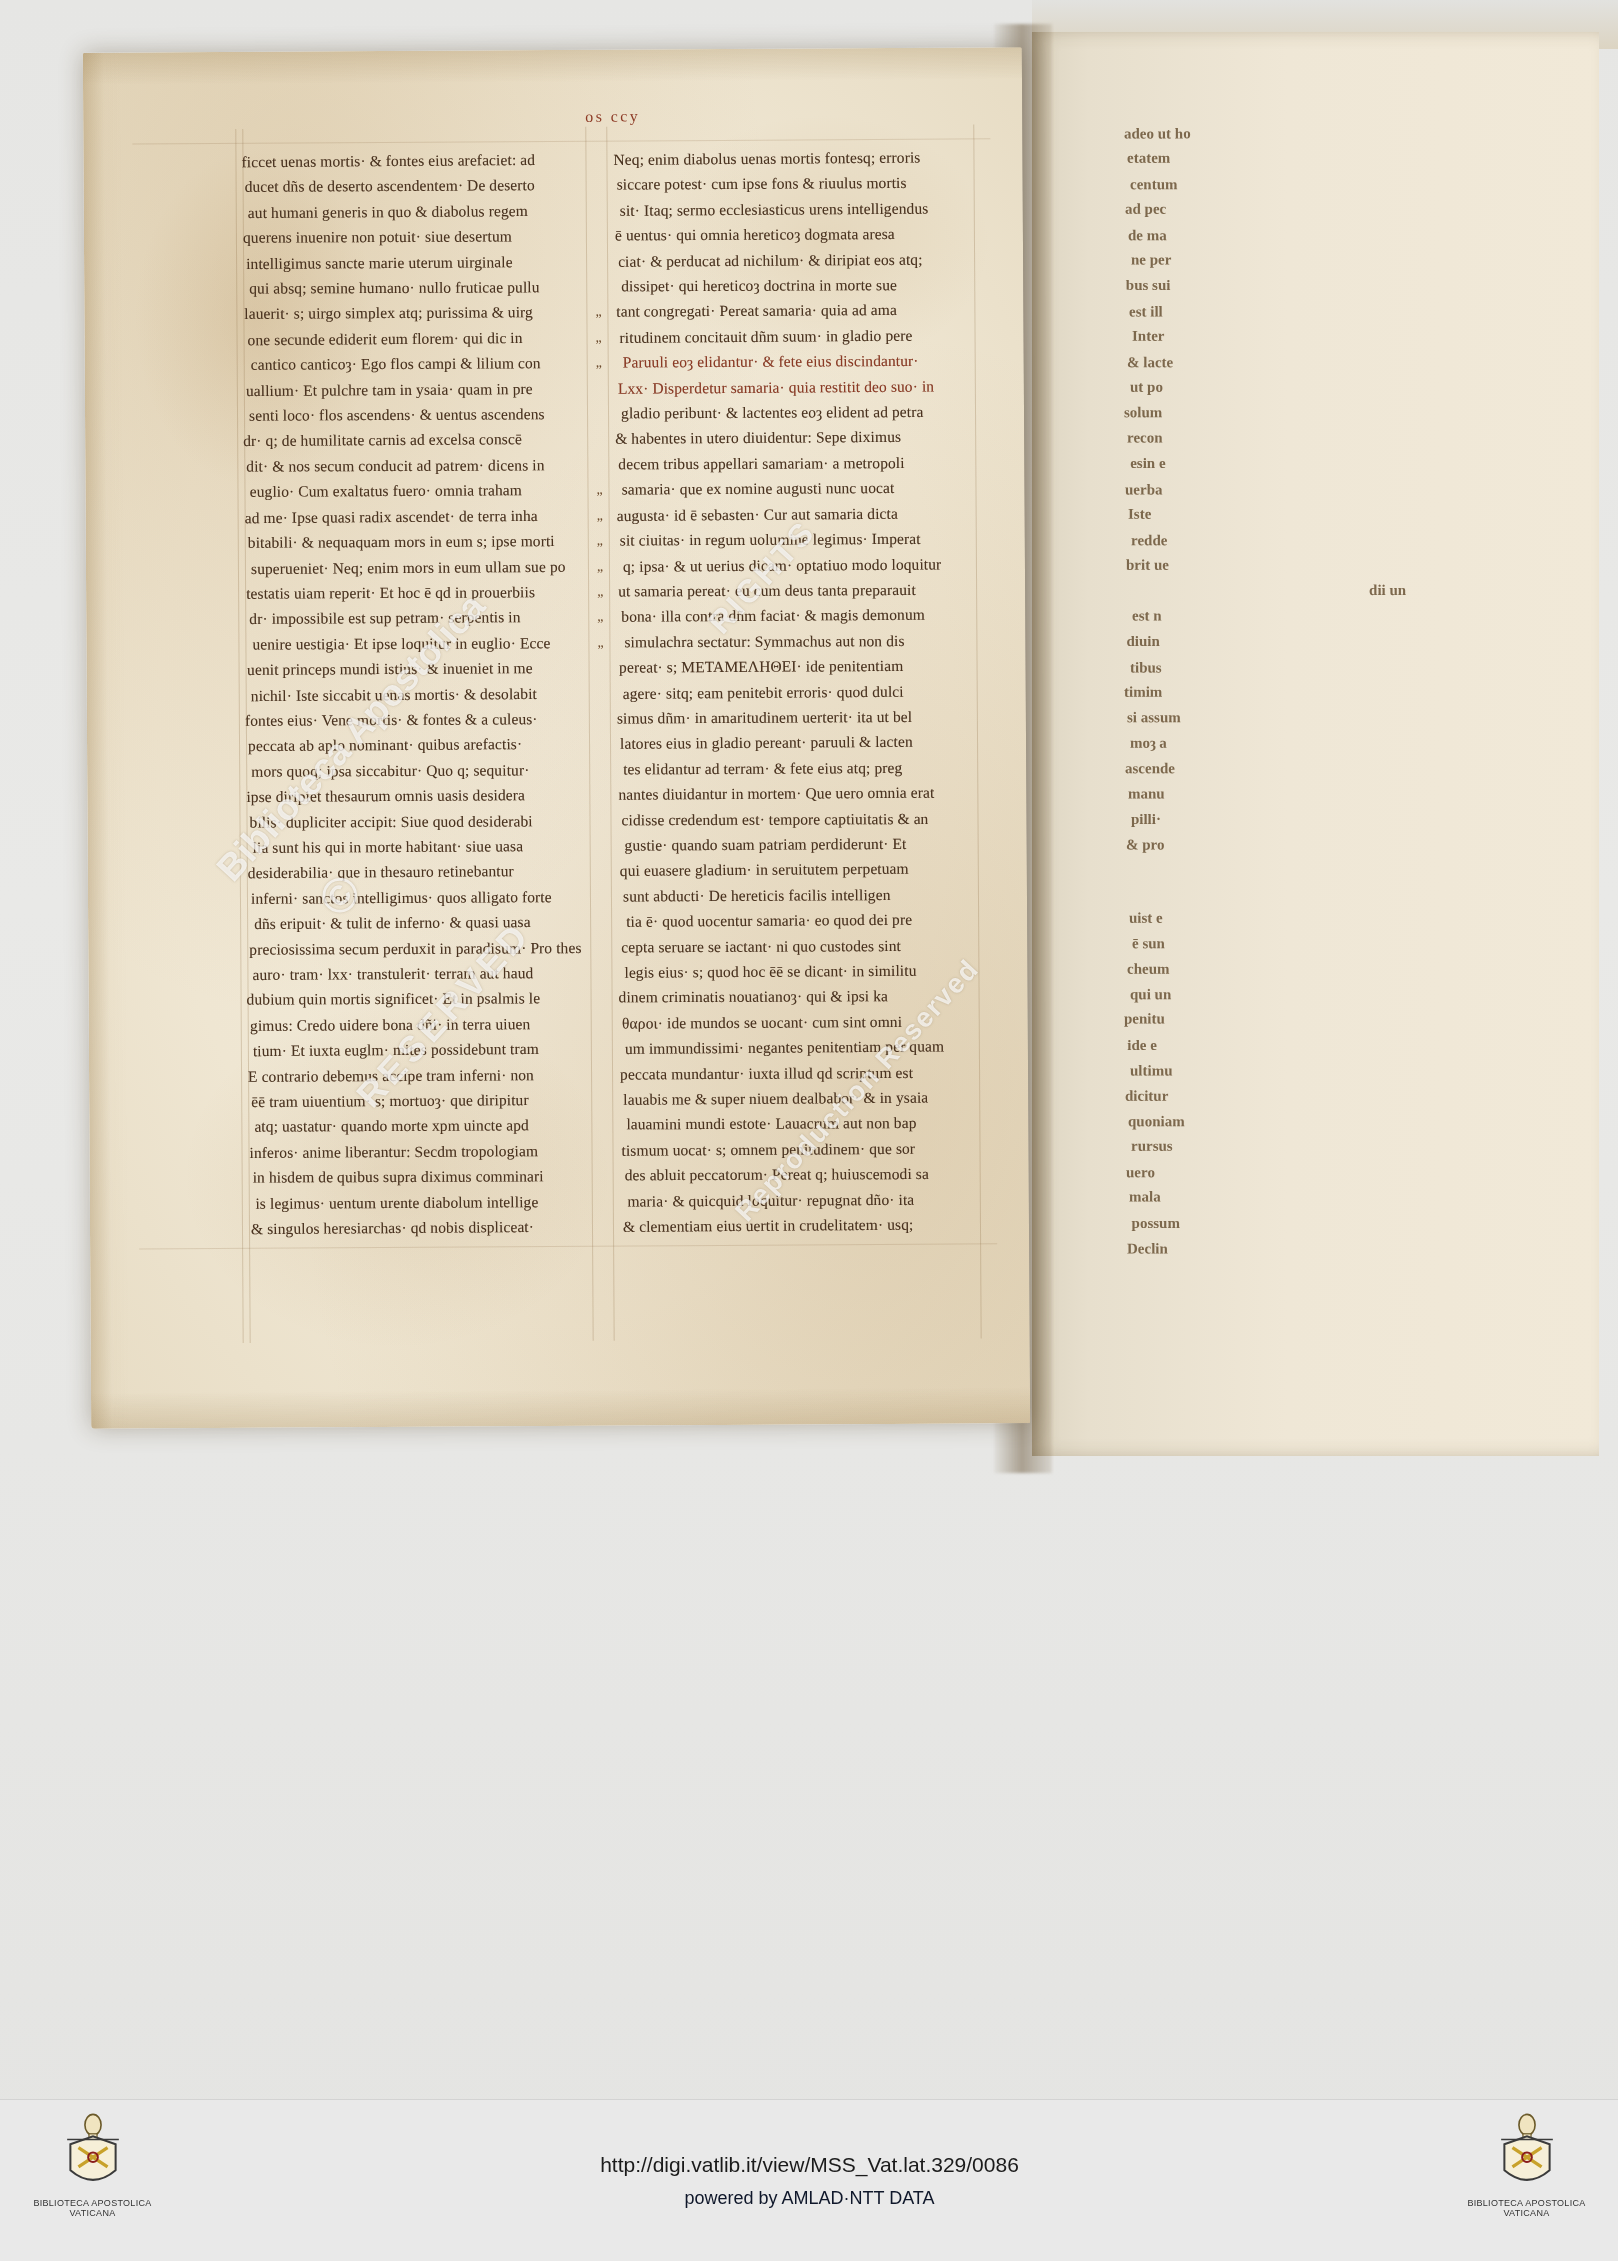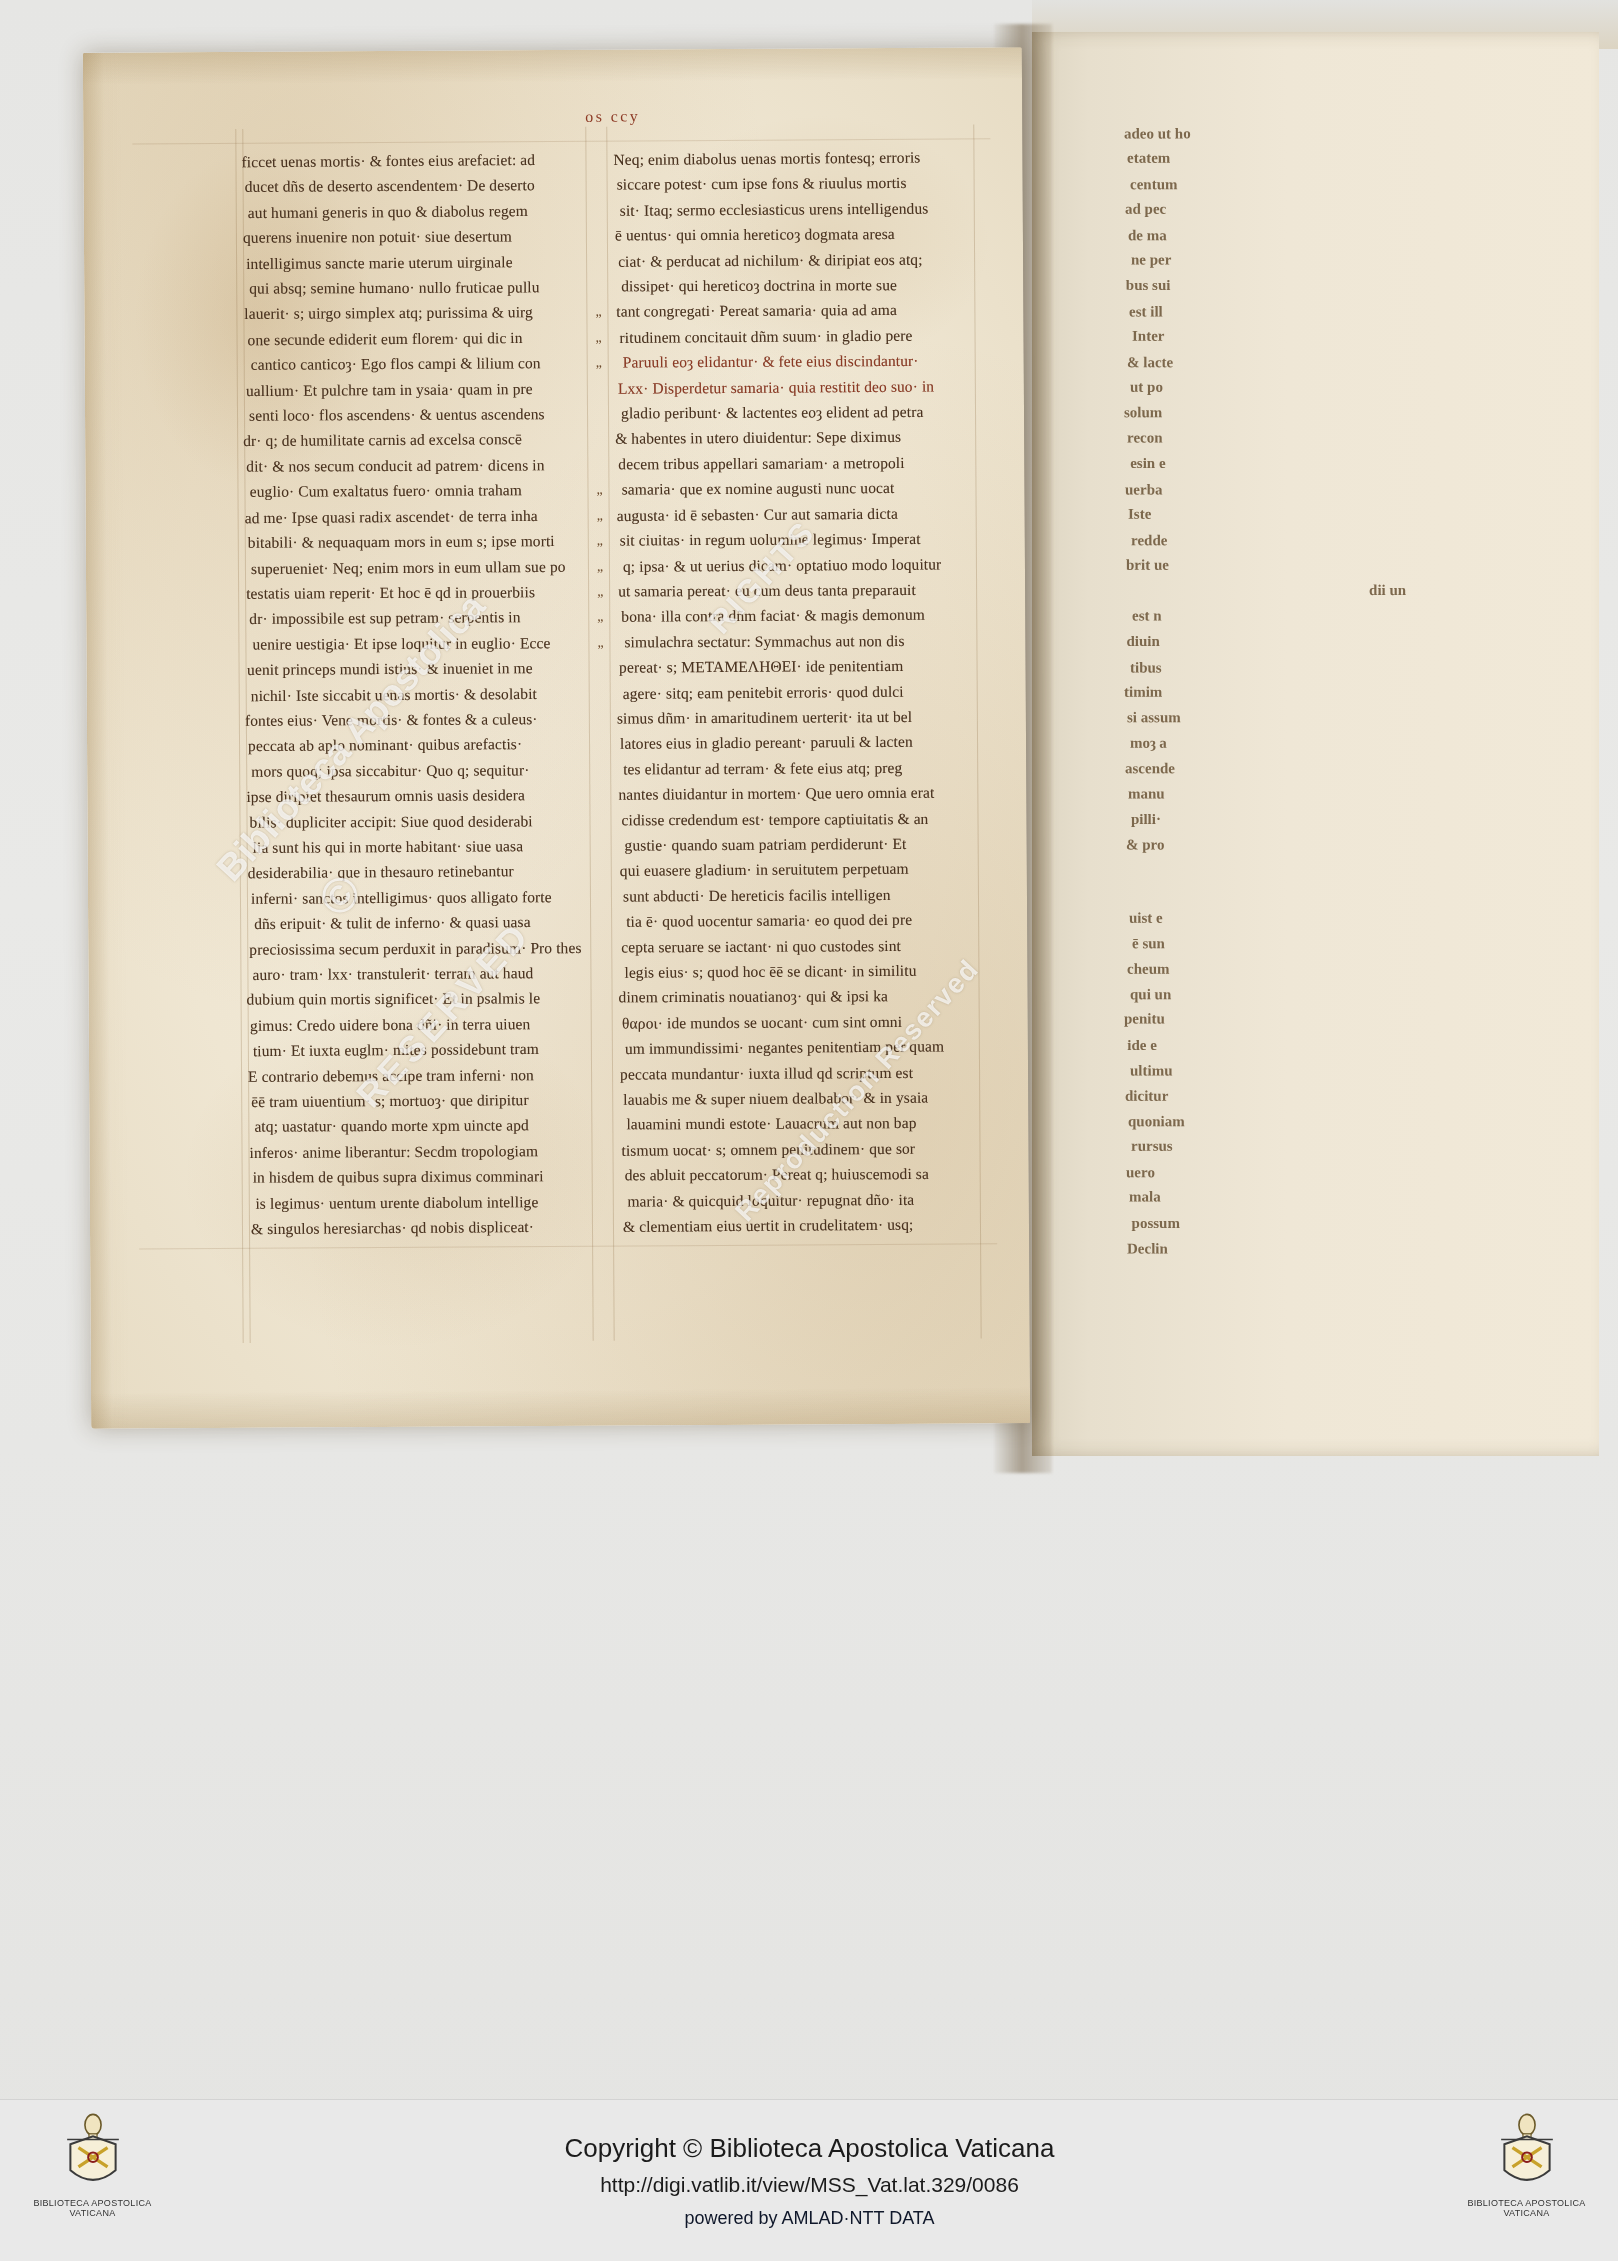--- a/index.html
+++ b/index.html
@@ -406,21 +406,20 @@
 
     <div class="wm wm-1">Biblioteca Apostolica</div>
     <div class="wm wm-2">RESERVED</div>
     <div class="wm wm-3">RIGHTS</div>
     <div class="wm wm-4">Reproduction Reserved</div>
     <div class="wm wm-copy">©</div>
   </div>
 
   <div class="footer">
     <div class="footer-inner">
-      <div class="footer-title">Copyright © Biblioteca Apostolica Vaticana</div>
       <div class="footer-url">http://digi.vatlib.it/view/MSS_Vat.lat.329/0086</div>
       <div class="footer-powered">powered by AMLAD·NTT DATA</div>
     </div>
   </div>
 
   <div class="crest crest-left">
     <svg width="78" height="84" viewBox="0 0 96 104">
       <path d="M48 6 L44 16 M48 6 L52 16" stroke="#b8860b" stroke-width="2" fill="none"></path>
       <ellipse cx="48" cy="16" rx="10" ry="13" fill="#f0e4c0" stroke="#6b5a2a" stroke-width="2"></ellipse>
       <rect x="43" y="27" width="10" height="5" fill="#f0e4c0" stroke="#6b5a2a" stroke-width="1.5"></rect>

